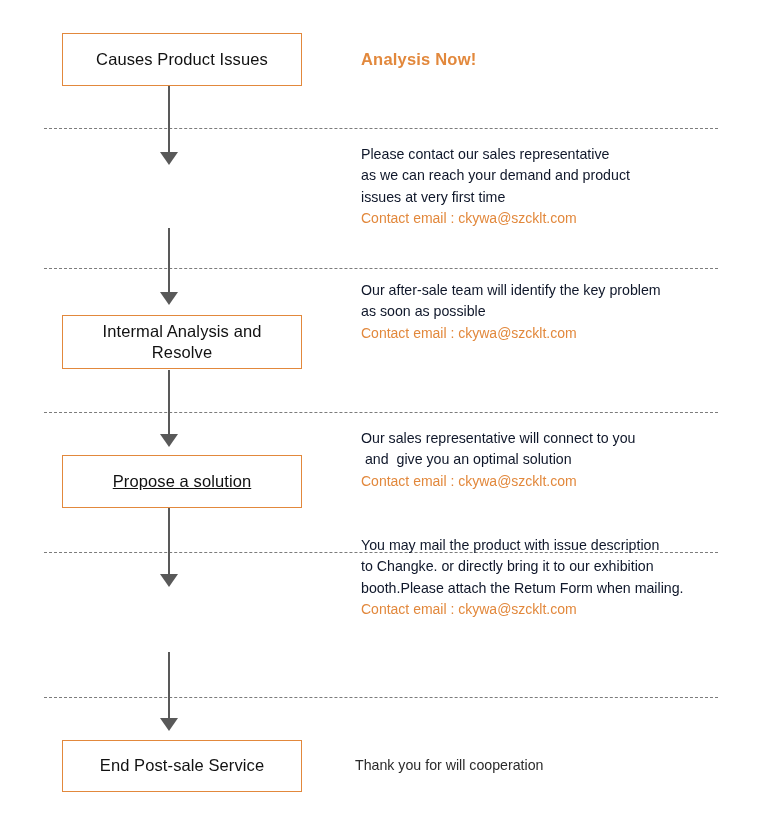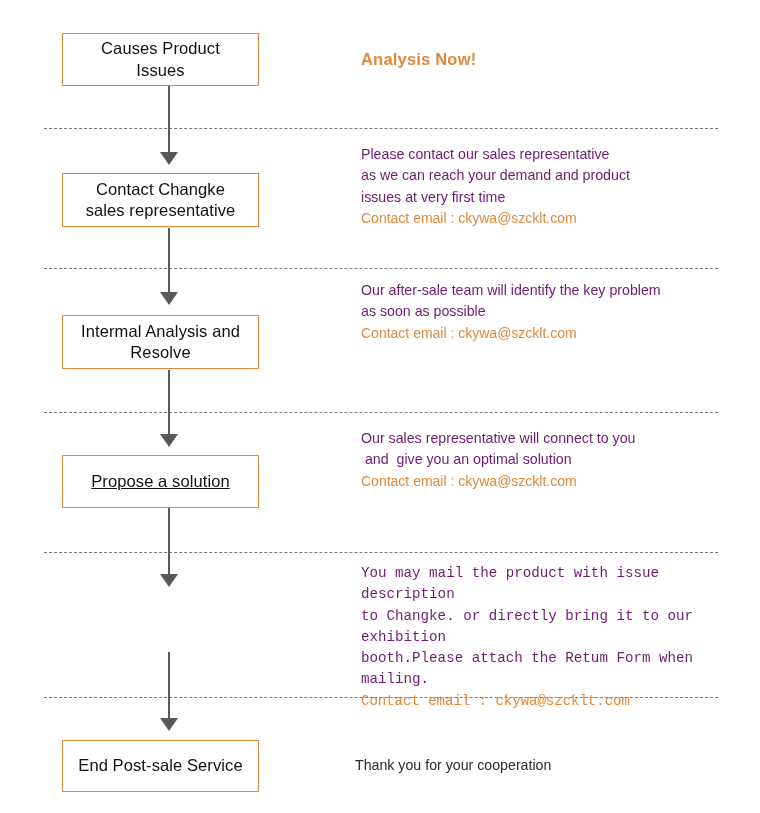--- a/index.html
+++ b/index.html
@@ -44,21 +44,21 @@
     border-left: 9px solid transparent;
     border-right: 9px solid transparent;
     border-top: 13px solid #595959;
     margin-left: -8px;
   }
 
   
   .node-box {
     position: absolute;
     left: 62px;
-    width: 197px;
+    width: 240px;
     box-sizing: border-box;
     border: 1.6px solid #E2883C;
     background: #ffffff;
     display: flex;
     align-items: center;
     justify-content: center;
     text-align: center;
     color: #111111;
     font-size: 16.5px;
     line-height: 1.28;
@@ -67,21 +67,21 @@
   }
   .node-box .node-label { display: block; }
 
   
   .desc-block {
     position: absolute;
     left: 361px;
     width: 380px;
   }
   .desc-body {
-    color: #701a75;
+    color: #0f172a;
     font-size: 14.2px;
     line-height: 1.5;
     white-space: pre-wrap;
   }
   .desc-email {
     color: #E2883C;
     font-size: 14px;
     line-height: 1.5;
   }
 
@@ -124,23 +124,20 @@
   <div class="connector-line" style="top:508px; height:68px;"></div>
   <div class="arrow-head" style="top:574px; left:168px;"></div>
 
   <div class="connector-line" style="top:652px; height:68px;"></div>
   <div class="arrow-head" style="top:718px; left:168px;"></div>
 
   <div class="node-box" style="top:33px; height:53px;">
     <span class="node-label">Causes Product Issues</span>
   </div>
 
-  <div class="node-box" style="top:173px; height:54px;">
-    <span class="node-label">Contact Changke sales representative</span>
-  </div>
 
   <div class="node-box" style="top:315px; height:54px;">
     <span class="node-label">Intermal Analysis and Resolve</span>
   </div>
 
   <div class="node-box" style="top:455px; height:53px;text-decoration:underline;">
     <span class="node-label">Propose a solution</span>
   </div>
 
 
@@ -162,22 +159,22 @@
 as soon as possible</div>
     <div class="desc-email">Contact email : ckywa@szcklt.com</div>
   </div>
 
   <div class="desc-block" style="top:428px;">
     <div class="desc-body">Our sales representative will connect to you
  and  give you an optimal solution</div>
     <div class="desc-email">Contact email : ckywa@szcklt.com</div>
   </div>
 
-  <div class="desc-block" style="top:563px;font-family:Liberation Mono, monospace;">
+  <div class="desc-block" style="top:535px;">
     <div class="desc-body">You may mail the product with issue description
 to Changke. or directly bring it to our exhibition
 booth.Please attach the Retum Form when mailing.</div>
     <div class="desc-email">Contact email : ckywa@szcklt.com</div>
   </div>
 
-  <div class="closing-note" style="top:757px;">Thank you for your cooperation</div>
+  <div class="closing-note" style="top:757px;">Thank you for will cooperation</div>
 
 </div>
 
 </body></html>

